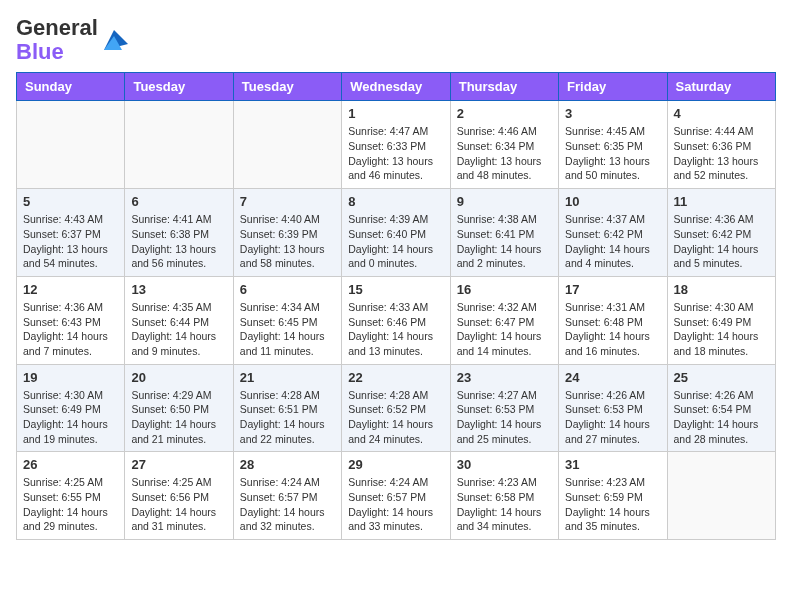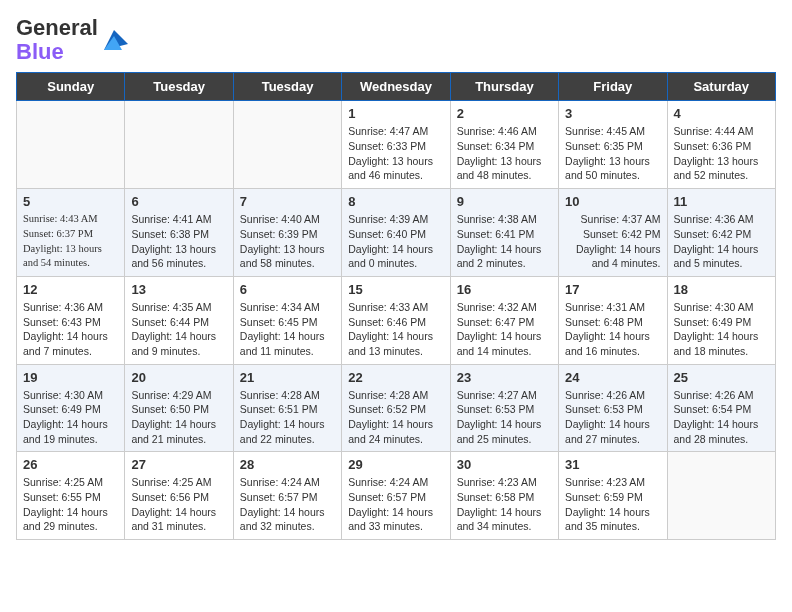--- a/index.html
+++ b/index.html
@@ -43,23 +43,23 @@
     .location {
       font-size: 15px;
       color: #555;
     }
     .calendar {
       width: 100%;
       border-collapse: collapse;
       font-size: 11px;
     }
     .calendar th {
-      background: #404040;
+      background: #8b5cf6;
       color: #fff;
-      text-align: center;
+      text-align: left;
       padding: 6px 8px;
       font-size: 13px;
       font-weight: bold;
       border: 1px solid #1565c0;
     }
     .calendar td {
       border: 1px solid #ccc;
       vertical-align: top;
       padding: 5px 6px;
       width: calc(100% / 7);
@@ -145,21 +145,21 @@
             <div class="day-num">4</div>
             <div class="day-info" style="white-space: pre-line;">Sunrise: 4:44 AM
 Sunset: 6:36 PM
 Daylight: 13 hours
 and 52 minutes.</div>
           </td>
         </tr>
         <tr class="alt-row">
           <td>
             <div class="day-num">5</div>
-            <div class="day-info" style="white-space: pre-line; font-family: Liberation Serif, serif;">Sunrise: 4:43 AM
+            <div class="day-info" style="white-space: pre-line;">Sunrise: 4:43 AM
 Sunset: 6:37 PM
 Daylight: 13 hours
 and 54 minutes.</div>
           </td>
           <td>
             <div class="day-num">6</div>
             <div class="day-info" style="white-space: pre-line;">Sunrise: 4:41 AM
 Sunset: 6:38 PM
 Daylight: 13 hours
 and 56 minutes.</div>
@@ -180,21 +180,21 @@
           </td>
           <td>
             <div class="day-num">9</div>
             <div class="day-info" style="white-space: pre-line;">Sunrise: 4:38 AM
 Sunset: 6:41 PM
 Daylight: 14 hours
 and 2 minutes.</div>
           </td>
           <td>
             <div class="day-num">10</div>
-            <div class="day-info" style="white-space: pre-line; text-align: right;">Sunrise: 4:37 AM
+            <div class="day-info" style="white-space: pre-line;">Sunrise: 4:37 AM
 Sunset: 6:42 PM
 Daylight: 14 hours
 and 4 minutes.</div>
           </td>
           <td>
             <div class="day-num">11</div>
             <div class="day-info" style="white-space: pre-line;">Sunrise: 4:36 AM
 Sunset: 6:42 PM
 Daylight: 14 hours
 and 5 minutes.</div>

